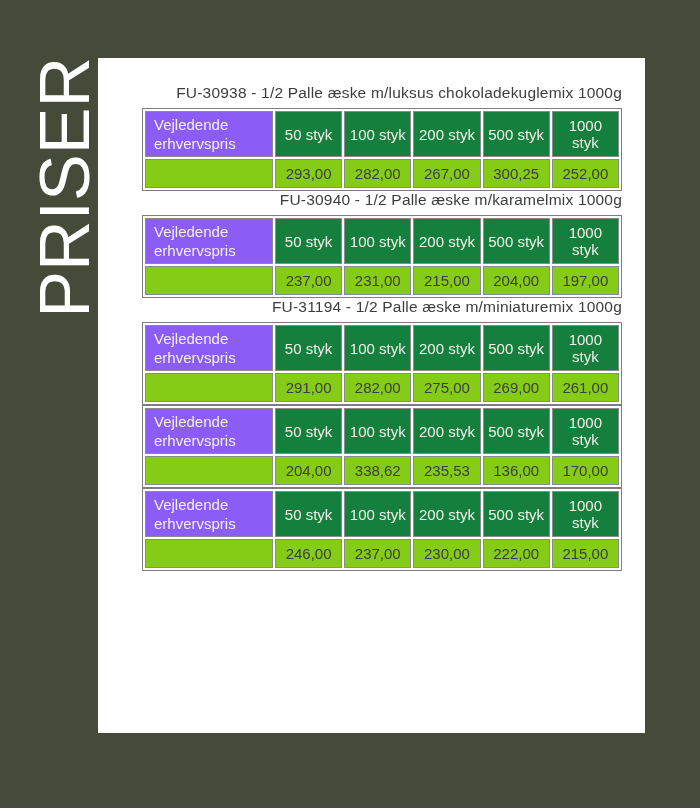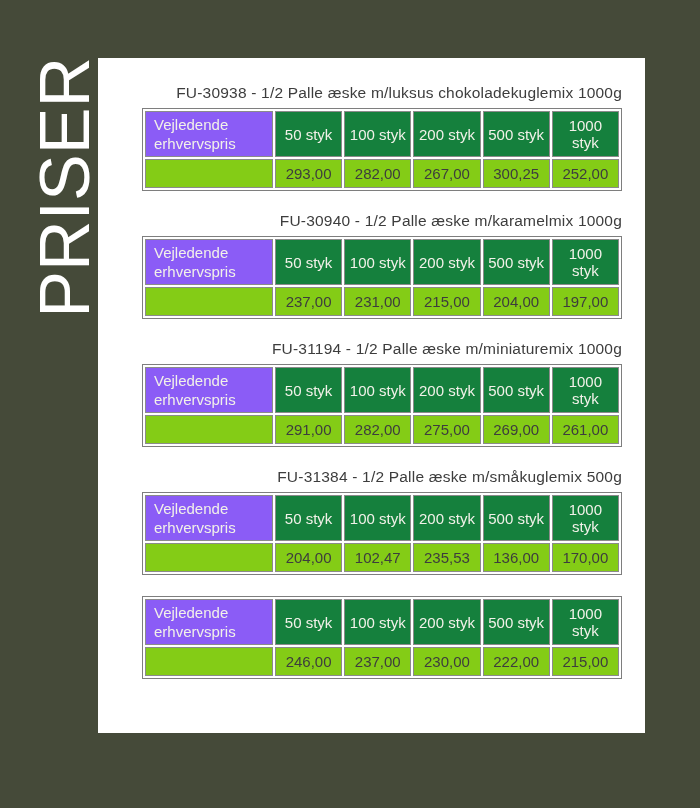--- a/index.html
+++ b/index.html
@@ -31,21 +31,20 @@
     position: absolute;
     left: 98px;
     top: 58px;
     width: 547px;
     height: 675px;
     background: #ffffff;
     box-sizing: border-box;
     padding: 26px 23px 0 24px;
   }
   .block {
-    margin-bottom: 21px;
     padding-left: 20px;
   }
   .tbl-title {
     font-size: 15.5px;
     line-height: 17px;
     color: #3d3d3d;
     text-align: right;
     margin-bottom: 7px;
     letter-spacing: 0.2px;
     white-space: nowrap;
@@ -183,21 +182,20 @@
         <td>282,00</td>
         <td>275,00</td>
         <td>269,00</td>
         <td>261,00</td>
       </tr>
     </tbody>
       </table>
   </section>
 
   <section class="block">
-    <div class="tbl-title">FU-31384 - 1/2 Palle æske m/småkuglemix 500g</div>
     <table class="price">
       <colgroup>
           <col style="width:128px">
           <col>
           <col>
           <col>
           <col>
           <col>
         </colgroup>
       <tbody>
@@ -205,21 +203,21 @@
         <td class="row-label-cell">Vejledende erhvervspris</td>
         <td class="qty-cell">50 styk</td>
         <td class="qty-cell">100 styk</td>
         <td class="qty-cell">200 styk</td>
         <td class="qty-cell">500 styk</td>
         <td class="qty-cell">1000 styk</td>
       </tr>
       <tr class="vals">
         <td></td>
         <td>204,00</td>
-        <td>102,47</td>
+        <td>338,62</td>
         <td>235,53</td>
         <td>136,00</td>
         <td>170,00</td>
       </tr>
     </tbody>
       </table>
   </section>
 
   <section class="block">
     <table class="price">

